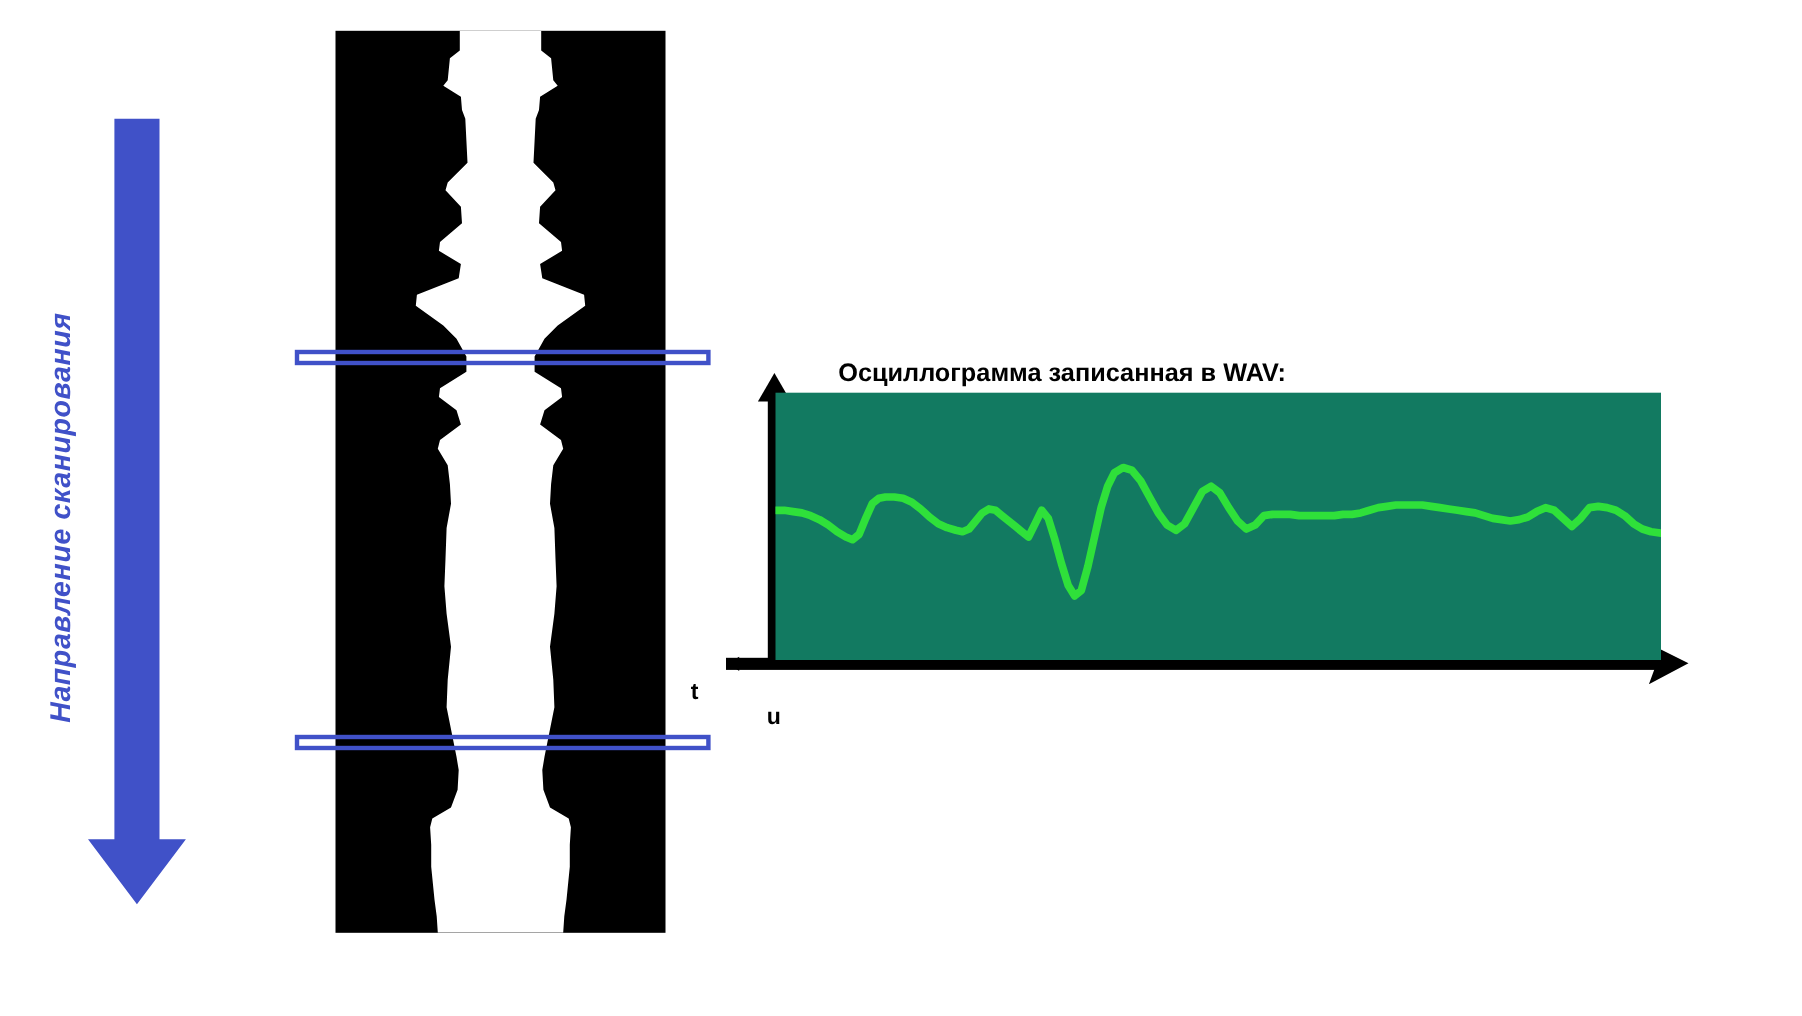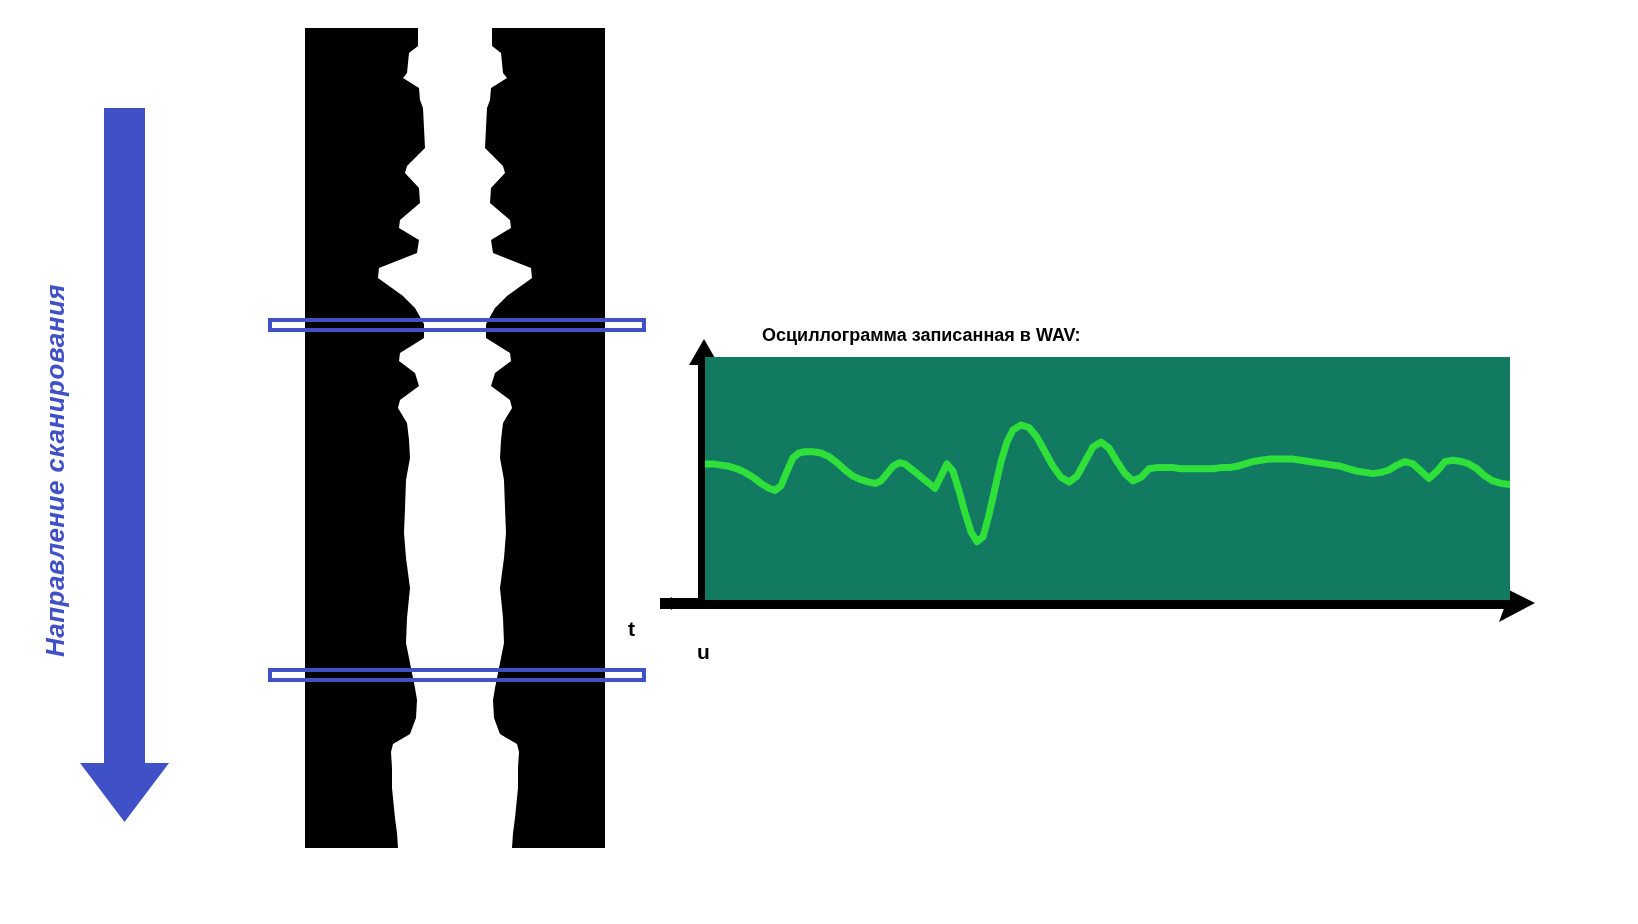--- a/index.html
+++ b/index.html
@@ -72,21 +72,21 @@
     width: 1018px;
     height: 400px;
   }
   #oscillogram-title {
     position: absolute;
     left: 142px;
     top: 10px;
     color: #000000;
     font-family: "Liberation Sans", sans-serif;
     font-weight: bold;
-    font-size: 18px;
+    font-size: 23px;
     white-space: nowrap;
   }
   #oscillogram-axes {
     position: absolute;
     left: 0px;
     top: 0px;
     width: 1018px;
     height: 400px;
   }
   #plot-area {

